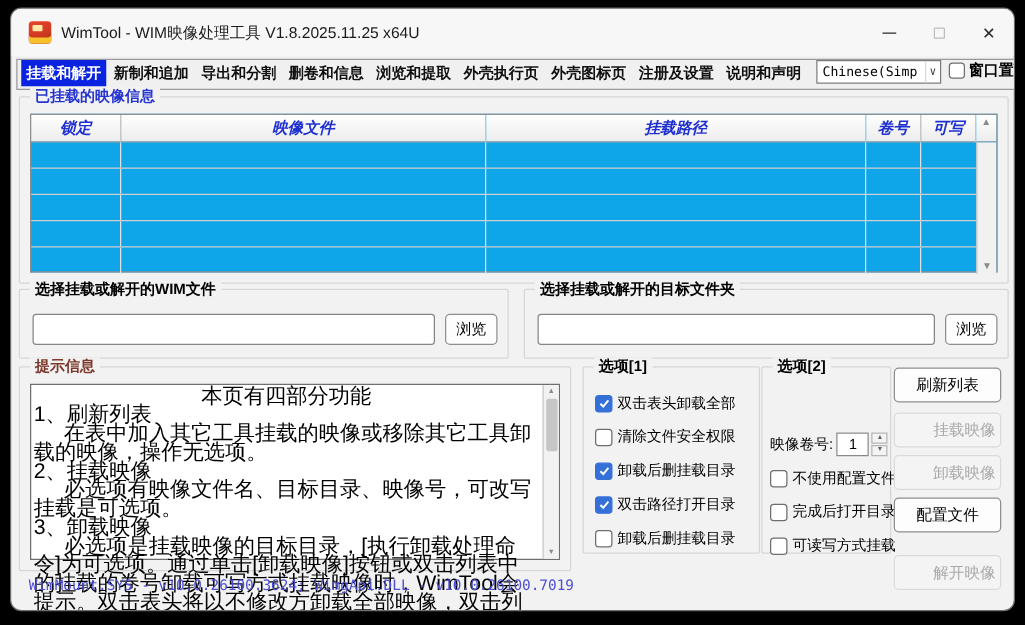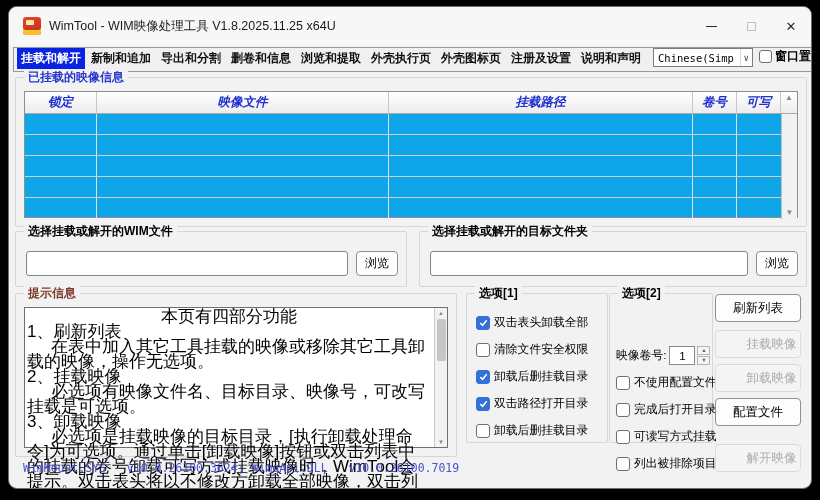--- a/index.html
+++ b/index.html
@@ -310,24 +310,20 @@
         <span class="opt-label">不使用配置文件</span>
       </div>
       <div class="opt-row">
         <span class="cb"></span>
         <span class="opt-label">完成后打开目录</span>
       </div>
       <div class="opt-row">
         <span class="cb"></span>
         <span class="opt-label">可读写方式挂载</span>
       </div>
-      <div class="opt-row">
-        <span class="cb"></span>
-        <span class="opt-label">列出被排除项目</span>
-      </div>
     </div>
   </div>
 
   <div class="act-btn" style="top:287px;">刷新列表</div>
   <div class="act-btn disabled" style="top:323px;">挂载映像</div>
   <div class="act-btn disabled" style="top:357px;">卸载映像</div>
   <div class="act-btn" style="top:391px;text-align:center;">配置文件</div>
   <div class="act-btn disabled" style="top:437px;">解开映像</div>
 
   <div class="status-text">WimMount.SYS - v10.0.26100.3624; WimgApi.DLL - v10.0.26100.7019</div>

